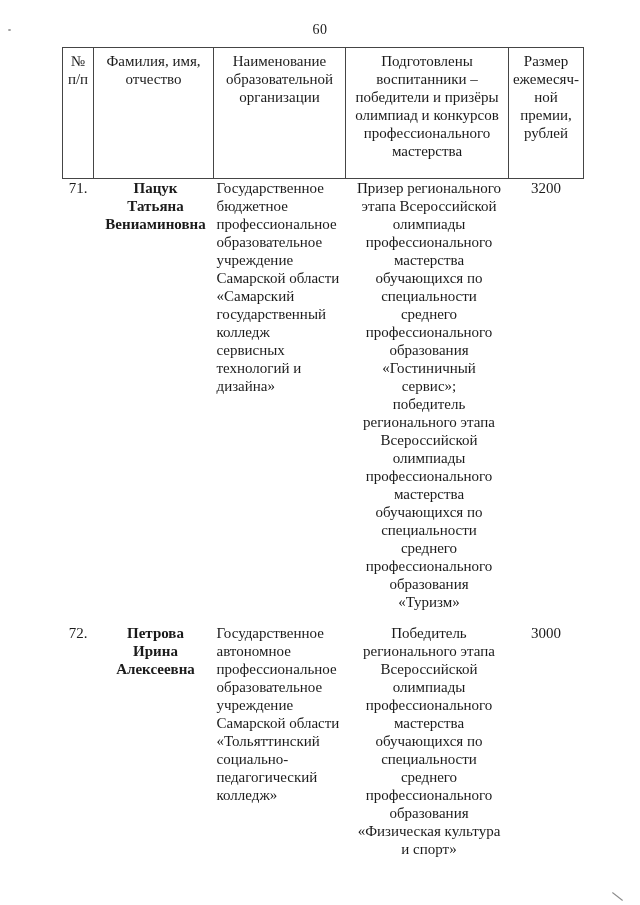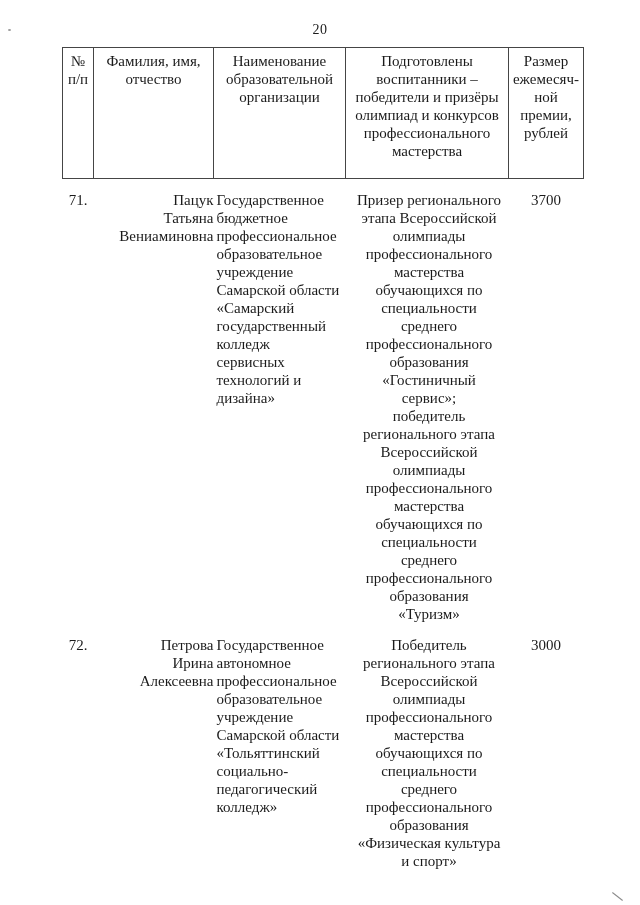--- a/index.html
+++ b/index.html
@@ -45,25 +45,25 @@
     border: 1px solid #454545;
     font-weight: normal;
     vertical-align: top;
     text-align: center;
     padding: 4px 1px 2px 1px;
     white-space: pre-line;
   }
   .doc-table td {
     border: none;
     vertical-align: top;
-    padding-top: 12px;
+    padding-top: 0;
     white-space: pre-line;
   }
   .doc-table td.cell-num { text-align: center; padding-left: 0; }
-  .doc-table td.cell-name { text-align: right; padding-left: 4px; }
+  .doc-table td.cell-name { text-align: center; padding-left: 4px; font-weight: bold; }
   .doc-table td.cell-org { text-align: left; padding-left: 3px; padding-right: 2px; font-family: Liberation Serif, serif; }
   .doc-table td.cell-ach { text-align: center; padding-left: 6px; padding-right: 2px; }
   .doc-table td.cell-sum { text-align: center; }
   .doc-table tr.row-gap td { padding-top: 13px; }
   .artifact-dot {
     position: absolute;
     left: 8px;
     top: 29px;
     width: 3px;
     height: 2px;
@@ -76,21 +76,21 @@
     bottom: 8px;
     width: 13px;
     height: 1px;
     background: #8a8a8a;
     transform: rotate(38deg);
   }
 </style>
 </head>
 <body>
 
-<div class="page-number">20</div>
+<div class="page-number">60</div>
 
 <div class="doc-table-wrap">
   <table class="doc-table">
     <colgroup>
       <col class="c1">
         <col class="c2">
         <col class="c3">
         <col class="c4">
         <col class="c5">
     </colgroup>
@@ -151,21 +151,21 @@
 Всероссийской
 олимпиады
 профессионального
 мастерства
 обучающихся по
 специальности
 среднего
 профессионального
 образования
 «Туризм»</td>
-        <td class="cell-sum">3700</td>
+        <td class="cell-sum">3200</td>
       </tr>
       <tr class="row-gap">
         <td class="cell-num">72.</td>
         <td class="cell-name">Петрова
 Ирина
 Алексеевна</td>
         <td class="cell-org">Государственное
 автономное
 профессиональное
 образовательное

